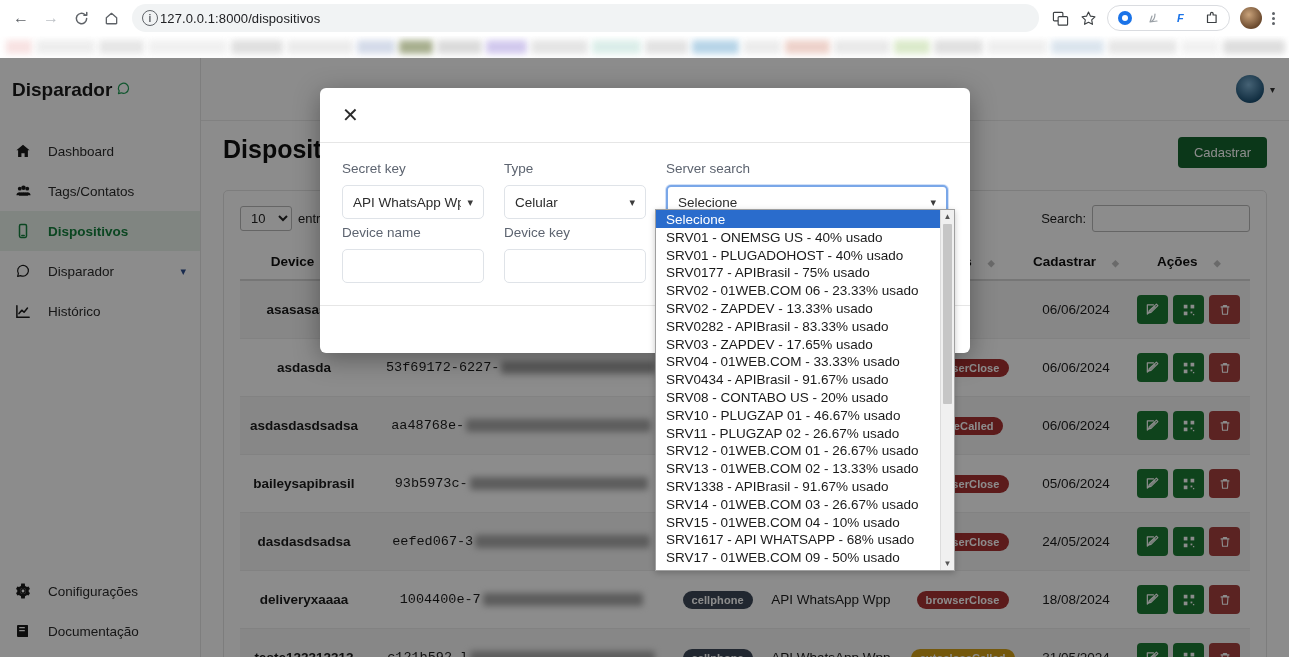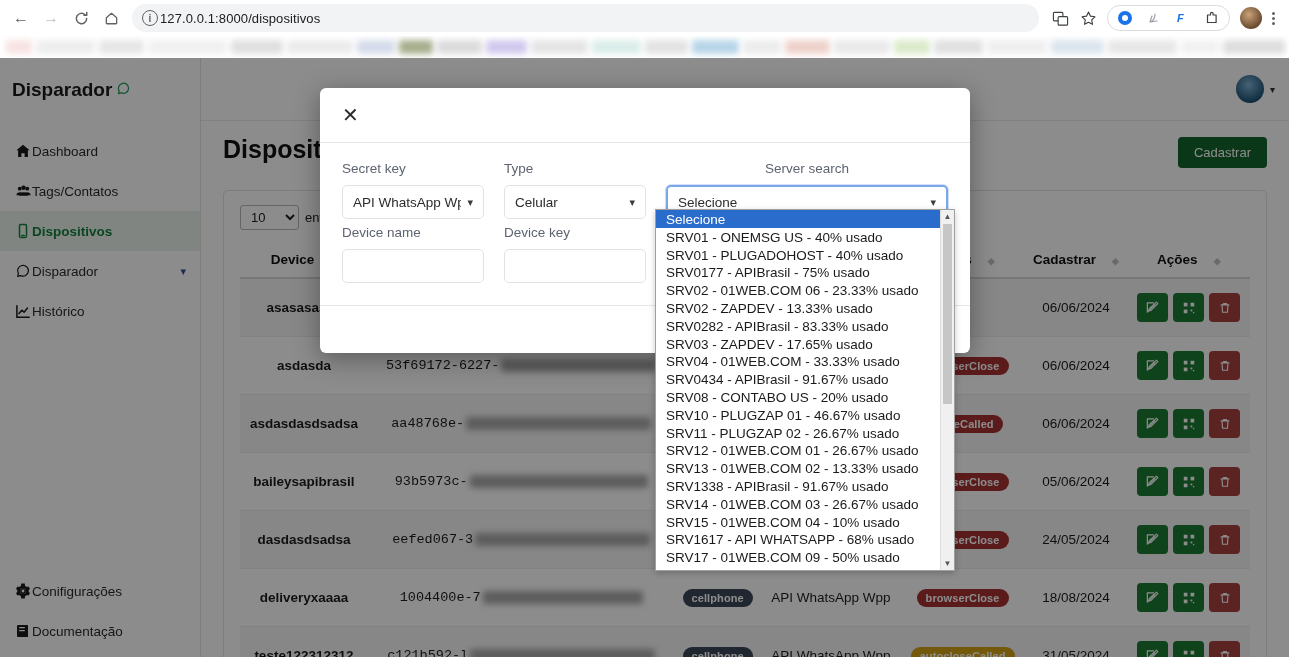--- a/index.html
+++ b/index.html
@@ -61,21 +61,21 @@
     position: absolute; top: 0; left: 0; width: 201px; height: 599px;
     background: #ffffff; border-right: 1px solid #e6e6e6;
     display: flex; flex-direction: column;
   }
   .brand {
     height: 63px; display: flex; align-items: center; padding-left: 12px;
     font-size: 19px; font-weight: 600; color: #1b1b1b; gap: 4px;
   }
   .nav-list { padding-top: 10px; }
   .nav-item {
-    display: flex; align-items: center; gap: 0; height: 40px;
+    display: flex; align-items: center; gap: 16px; height: 40px;
     padding: 0 14px; font-size: 13.5px; color: #2b2b2b; position: relative;
   }
   .nav-item.active { background: #e9f3ec; color: #15803d; font-weight: 600; }
   .nav-ico { width: 18px; display: flex; align-items: center; justify-content: center; flex: 0 0 18px; }
   .nav-caret { margin-left: auto; font-size: 11px; color: #2f4f8f; }
   .sidebar-bottom { margin-top: auto; padding-bottom: 6px; }
 
   .topbar {
     position: absolute; top: 0; left: 201px; width: 1088px; height: 63px;
     background: #ffffff; border-bottom: 1px solid #ececec;
@@ -96,21 +96,21 @@
     padding: 8px 16px; margin-top: 3px;
   }
 
   .card {
     margin-top: 22px; border: 1px solid #e4e4e4; border-radius: 5px;
     background: #fff; padding: 14px 16px 0 16px; height: 475px; overflow: hidden;
   }
   .card-controls { display: flex; align-items: center; justify-content: space-between; }
   .entries-wrap { display: flex; align-items: center; gap: 6px; font-size: 13px; color: #222; }
   .entries-select {
-    border: 1px solid #b9b9b9; border-radius: 3px; padding: 3px 16px 3px 6px;
+    border: 1px solid #b9b9b9; border-radius: 3px; padding: 3px 9px 3px 6px;
     font-size: 13px; background: #fff; color: #222; font-family: "Liberation Sans", sans-serif;
   }
   .search-wrap { display: flex; align-items: center; gap: 6px; font-size: 13px; color: #222; }
   .search-input {
     border: 1px solid #b9b9b9; border-radius: 3px; height: 27px; width: 158px;
     padding: 0 6px; font-size: 13px; font-family: "Liberation Sans", sans-serif;
   }
 
   table { width: 100%; border-collapse: collapse; margin-top: 16px; }
   thead th {
@@ -155,21 +155,21 @@
     display: flex; align-items: center; justify-content: space-between;
     padding: 17px 22px; border-bottom: 1px solid #e6e6e6;
   }
   .modal-title { font-size: 18px; color: #1a1a1a; }
   .modal-close { font-size: 20px; color: #2b2b2b; line-height: 1; background: none; border: none; }
   .modal-body { padding: 18px 22px 22px 22px; }
   .form-row { display: flex; gap: 20px; }
   .form-group { display: flex; flex-direction: column; }
   .form-group.c1 { width: 142px; }
   .form-group.c2 { width: 142px; }
-  .form-group.c3 { flex: 1; text-align: center; }
+  .form-group.c3 { flex: 1; }
   .form-label { font-size: 13.5px; color: #5d6470; margin-bottom: 9px; }
   .form-ctl {
     height: 34px; border: 1px solid #dfe3e8; border-radius: 5px; background: #fff;
     display: flex; align-items: center; padding: 0 10px; font-size: 13.5px; color: #2c2c2c;
     justify-content: space-between;
   }
   .form-ctl .cv { overflow: hidden; white-space: nowrap; }
   .form-ctl .chev { color: #3b3b3b; font-size: 11px; margin-left: 6px; }
   .form-ctl.focused { border: 2px solid #7aa7e8; box-shadow: 0 0 0 1px rgba(122,167,232,.35); }
   .modal-row2 { margin-top: 6px; }
@@ -389,20 +389,24 @@
       </div>
 
       <div class="card">
         <div class="card-controls">
           <div class="entries-wrap">
             <select class="entries-select">
               <option>10</option>
             </select>
             <span>entries</span>
           </div>
+          <div class="search-wrap">
+            <span>Search:</span>
+            <input class="search-input" type="text" placeholder="" style="">
+          </div>
         </div>
 
         <table>
           <thead>
             <tr>
               <th><span>Device</span><span class="sorter">◆</span></th>
               <th><span>Device key</span><span class="sorter">◆</span></th>
               <th><span>Type</span><span class="sorter">◆</span></th>
               <th><span>Secret key</span><span class="sorter">◆</span></th>
               <th><span>Status</span><span class="sorter">◆</span></th>

